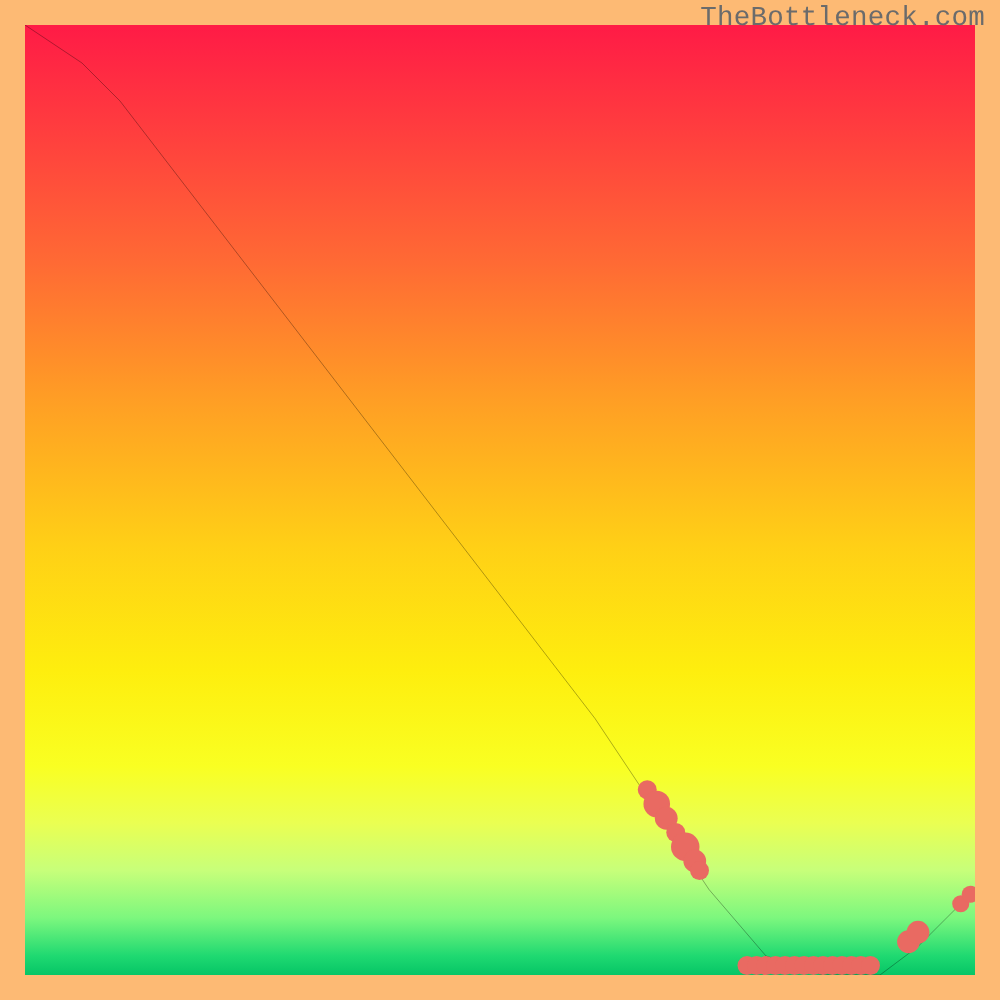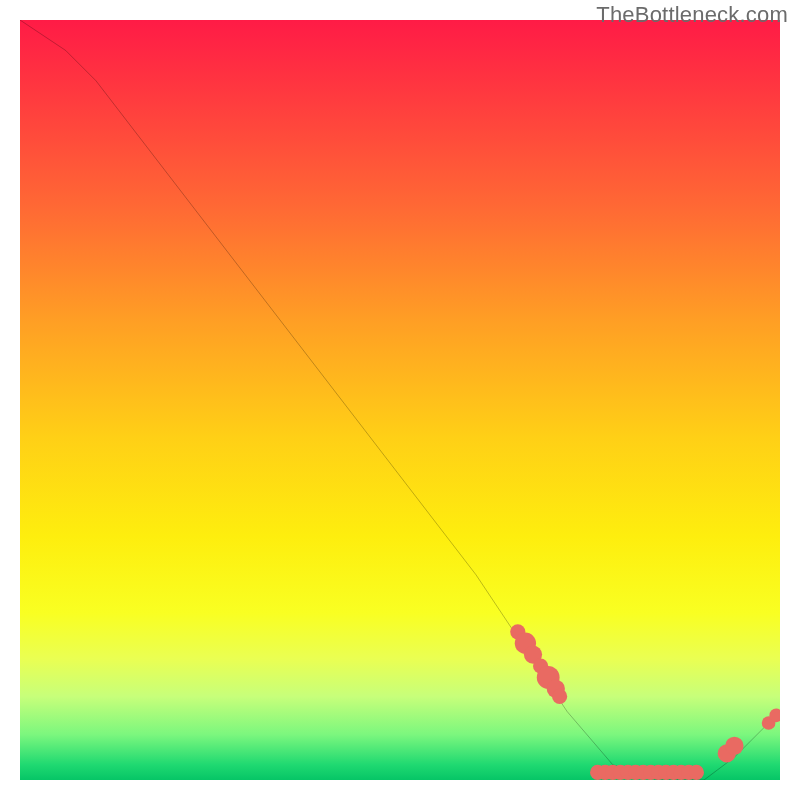--- a/index.html
+++ b/index.html
@@ -8,21 +8,22 @@
     width: 800px;
     height: 800px;
     background: #000;
     overflow: hidden;
     font-family: Arial, Helvetica, sans-serif;
   }
   .frame {
     position: relative;
     width: 800px;
     height: 800px;
-    background: #ffffff;
+    background: #fdba74;
+    font-family: Liberation Mono, monospace;
   }
   .watermark {
     position: absolute;
     top: 2px;
     right: 12px;
     color: #6b6b6b;
     font-size: 22px;
     font-weight: 500;
     letter-spacing: 0.2px;
     z-index: 10;

